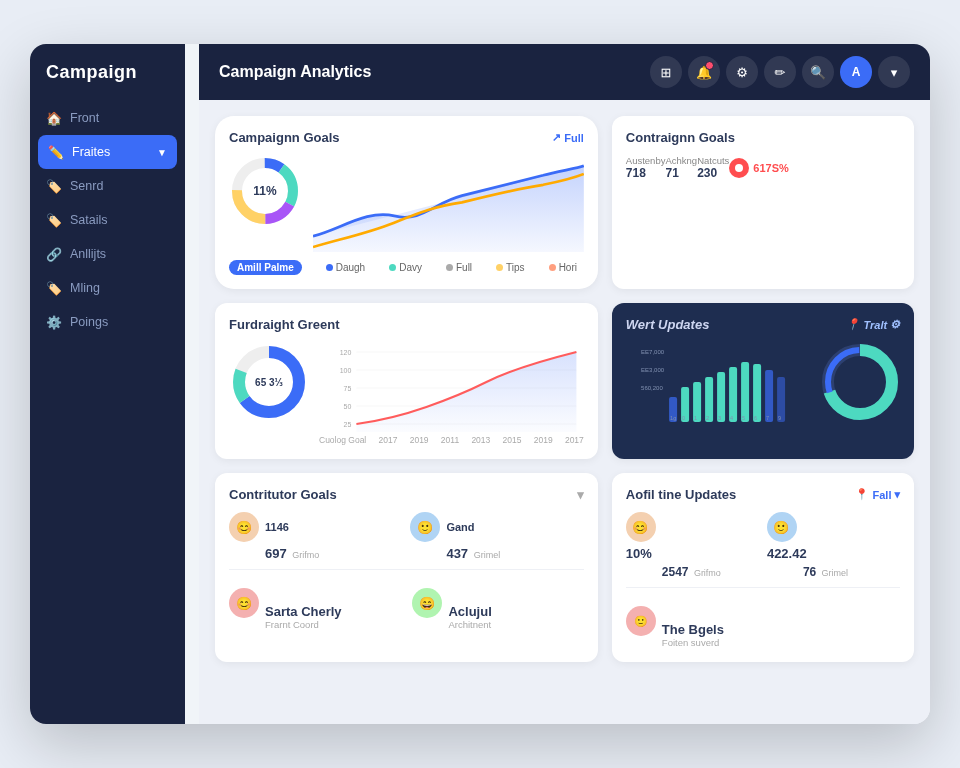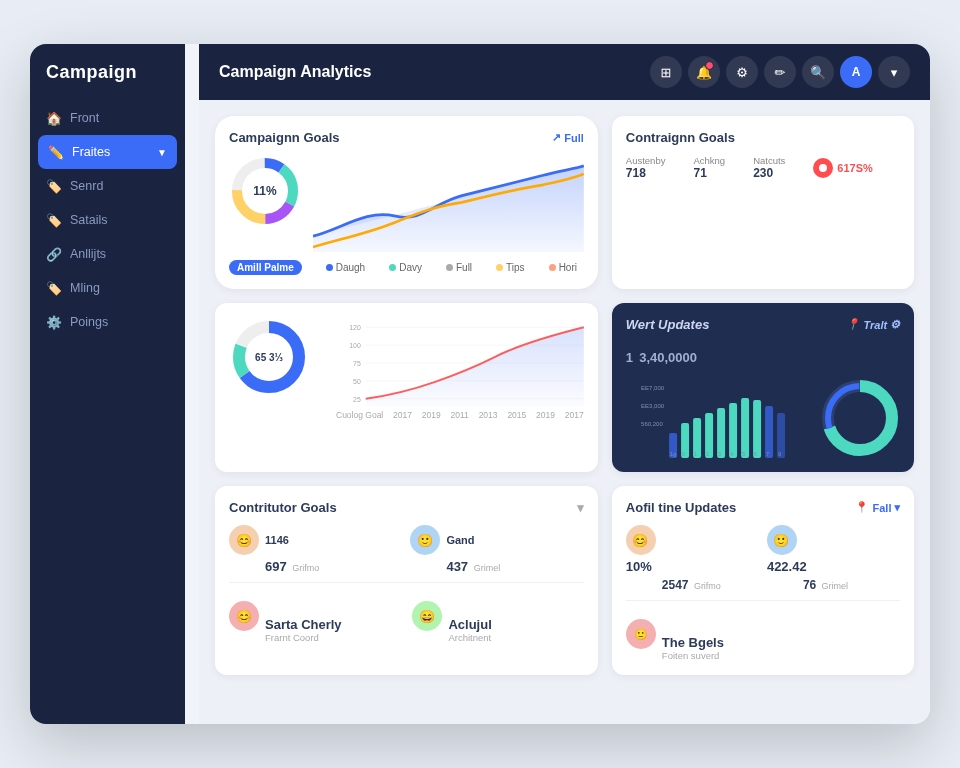--- a/index.html
+++ b/index.html
@@ -228,21 +228,21 @@
     .contraign-inner {
       position: relative;
     }
     .area-chart-sm {
       width: 100%;
       height: 80px;
     }
     .contraign-stats {
       display: flex;
       align-items: center;
-      gap: 28px;
+      gap: 0;
       margin-top: 8px;
     }
     .stat-item {
       display: flex;
       flex-direction: column;
     }
     .stat-label { font-size: 9.5px; color: #888; }
     .stat-value { font-size: 12px; font-weight: 700; color: #2d3a5a; }
     .stat-badge {
       display: flex;
@@ -261,21 +261,21 @@
     }
 
     
     .mid-row { flex-shrink: 0; }
     .card-fundraight {
       flex: 1.1;
     }
     .fundraight-inner {
       display: flex;
       align-items: flex-start;
-      gap: 27px;
+      gap: 10px;
       justify-content: space-between;
     }
     .donut-med {
       width: 80px;
       height: 80px;
       flex-shrink: 0;
     }
     .fundraight-xaxis {
       display: flex;
       justify-content: space-between;
@@ -557,20 +557,23 @@
               </div>
               <span>617S%</span>
             </div>
           </div>
         </div>
       </div>
 
       <div class="cards-row mid-row">
 
         <div class="card card-fundraight">
+          <div class="card-title">
+            <span>Furdraight Greent</span>
+          </div>
           <div class="fundraight-inner">
             <svg class="donut-med" viewBox="0 0 80 80">
               <circle cx="40" cy="40" r="30" fill="none" stroke="#eee" stroke-width="12"></circle>
               <circle cx="40" cy="40" r="30" fill="none" stroke="#3b6cf7" stroke-width="12" stroke-dasharray="122.5 65.97" stroke-dashoffset="0" transform="rotate(-90 40 40)"></circle>
               <circle cx="40" cy="40" r="30" fill="none" stroke="#4dd9c0" stroke-width="12" stroke-dasharray="30 158.5" stroke-dashoffset="-122.5" transform="rotate(-90 40 40)"></circle>
               <text x="40" y="44" text-anchor="middle" font-size="10" font-weight="700" fill="#2d3a5a">65 3⅓</text>
             </svg>
             <div style="flex:1; display:flex; flex-direction:column;">
               <svg viewBox="0 0 250 90" style="width:100%;height:90px;">
                 <defs>
@@ -608,24 +611,20 @@
             </div>
           </div>
         </div>
 
         <div class="card card-wert">
           <div class="card-title">
             <span>Wert Updates</span>
             <span class="card-title-action" style="color:#a0c0ff">
               📍 <span>Tralt</span> ⚙
             </span>
-          </div>
-          <div class="wert-amount">
-            <span style="font-size:13px;color:#a0b0d0">1</span>
-            <span> 3,40,0000</span>
           </div>
           <div class="wert-inner">
             <svg class="bar-chart-area" viewBox="0 0 160 80" style="flex:1;height:80px;">
 
               <text x="2" y="12" font-size="6" fill="#8090b0">EE7,000</text>
               <text x="2" y="30" font-size="6" fill="#8090b0">EE3,000</text>
               <text x="2" y="48" font-size="6" fill="#8090b0">560,200</text>
 
               <rect x="30" y="55" width="8" height="25" rx="2" fill="#3b6cf7" opacity="0.7"></rect>
               <rect x="42" y="45" width="8" height="35" rx="2" fill="#4dd9c0"></rect>

